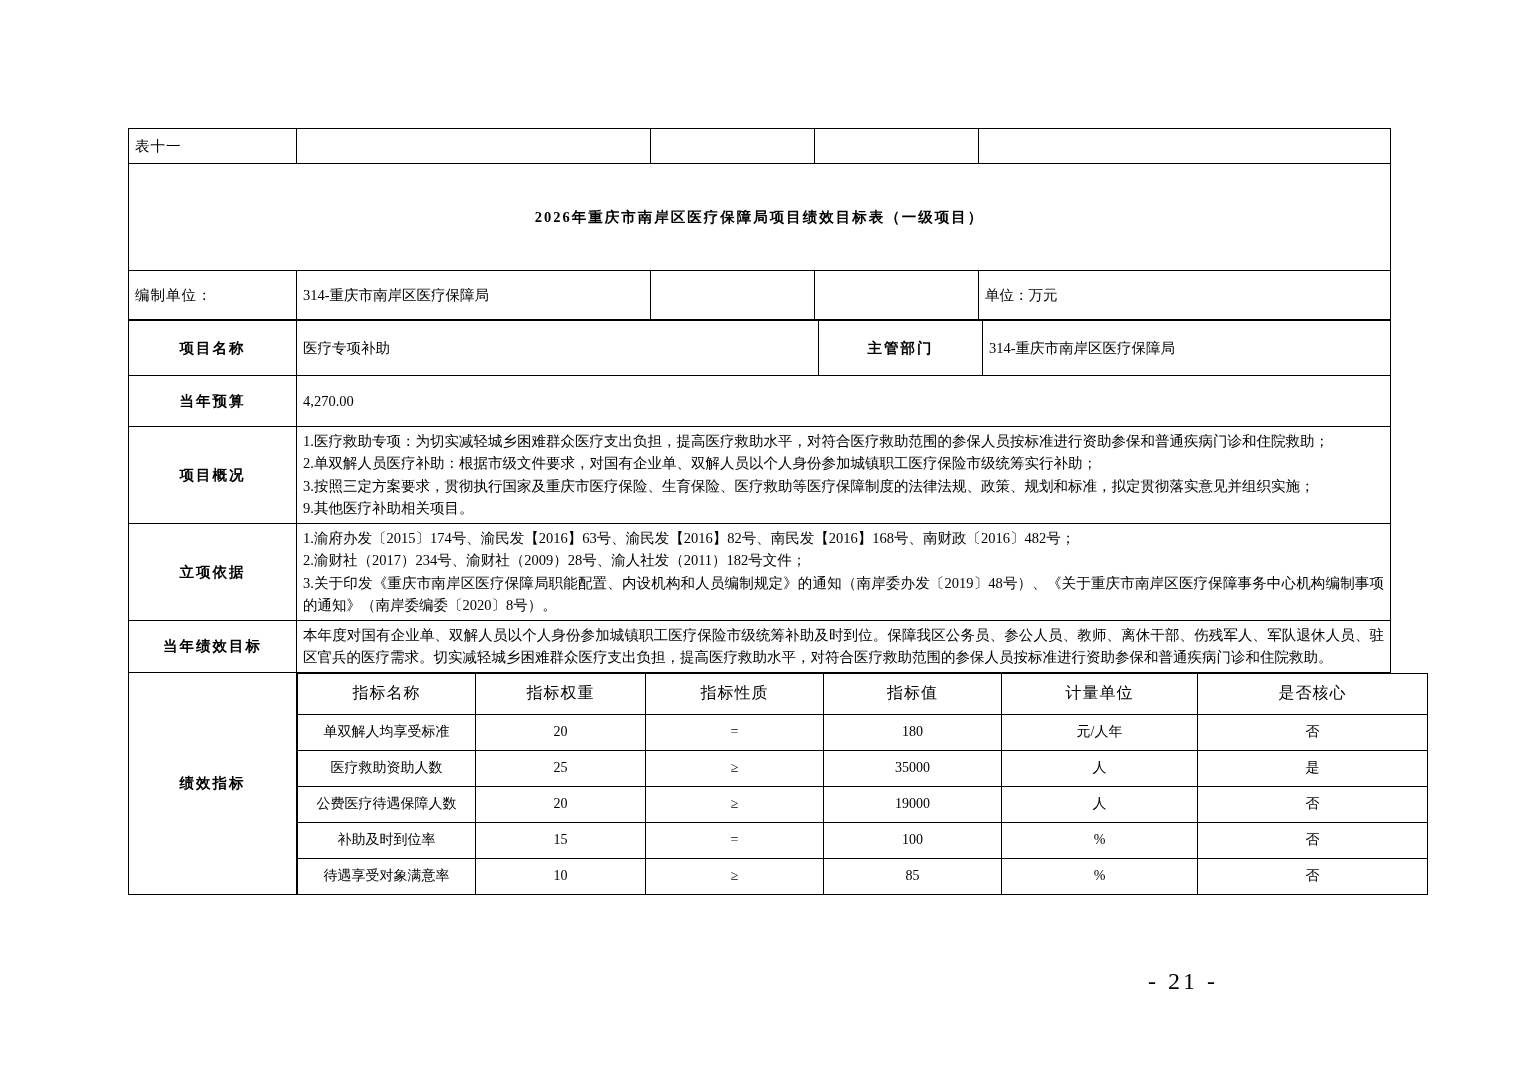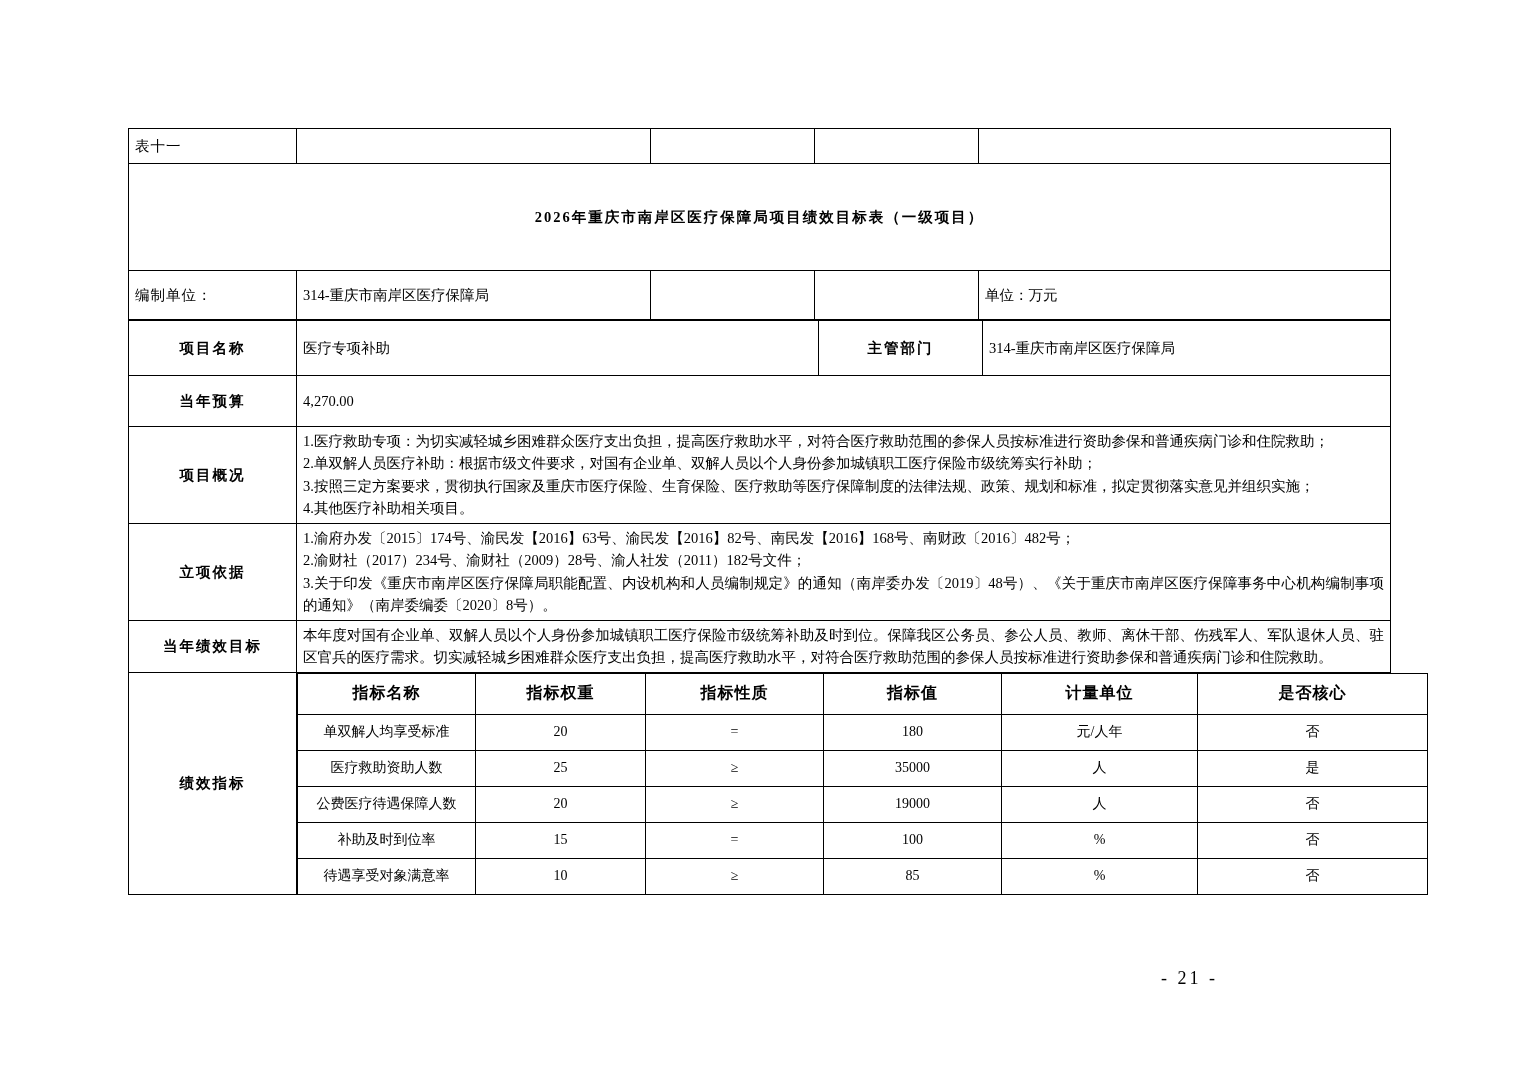--- a/index.html
+++ b/index.html
@@ -100,30 +100,30 @@
   }
   table.inner td {
     border: 1px solid #000000;
     text-align: center;
     font-size: 14px;
     height: 33px;
     padding: 1px 3px;
   }
   table.inner td.hd {
     font-size: 16px;
-    font-weight: bold;
+    font-weight: normal;
     letter-spacing: 1px;
     height: 38px;
   }
   .nopad { padding: 0 !important; border: none !important; }
   .pagenum {
     position: absolute;
     right: 130px;
     top: 968px;
-    font-size: 18px;
+    font-size: 24px;
     letter-spacing: 3px;
   }
 </style>
 </head>
 <body>
 
 <div class="page">
 
   <div class="sheet">
 
@@ -176,21 +176,21 @@
         <td class="rowlabel" style="height:44px">当年预算</td>
         <td colspan="3" class="val-center">4,270.00</td>
       </tr>
 
       <tr>
         <td class="rowlabel">项目概况</td>
         <td colspan="3" class="para">
           <div>1.医疗救助专项：为切实减轻城乡困难群众医疗支出负担，提高医疗救助水平，对符合医疗救助范围的参保人员按标准进行资助参保和普通疾病门诊和住院救助；</div>
           <div>2.单双解人员医疗补助：根据市级文件要求，对国有企业单、双解人员以个人身份参加城镇职工医疗保险市级统筹实行补助；</div>
           <div>3.按照三定方案要求，贯彻执行国家及重庆市医疗保险、生育保险、医疗救助等医疗保障制度的法律法规、政策、规划和标准，拟定贯彻落实意见并组织实施；</div>
-          <div>4.其他医疗补助相关项目。</div>
+          <div>9.其他医疗补助相关项目。</div>
         </td>
       </tr>
 
       <tr>
         <td class="rowlabel">立项依据</td>
         <td colspan="3" class="para">
           <div>1.渝府办发〔2015〕174号、渝民发【2016】63号、渝民发【2016】82号、南民发【2016】168号、南财政〔2016〕482号；</div>
           <div>2.渝财社（2017）234号、渝财社（2009）28号、渝人社发（2011）182号文件；</div>
           <div>3.关于印发《重庆市南岸区医疗保障局职能配置、内设机构和人员编制规定》的通知（南岸委办发〔2019〕48号）、《关于重庆市南岸区医疗保障事务中心机构编制事项的通知》（南岸委编委〔2020〕8号）。</div>
         </td>

